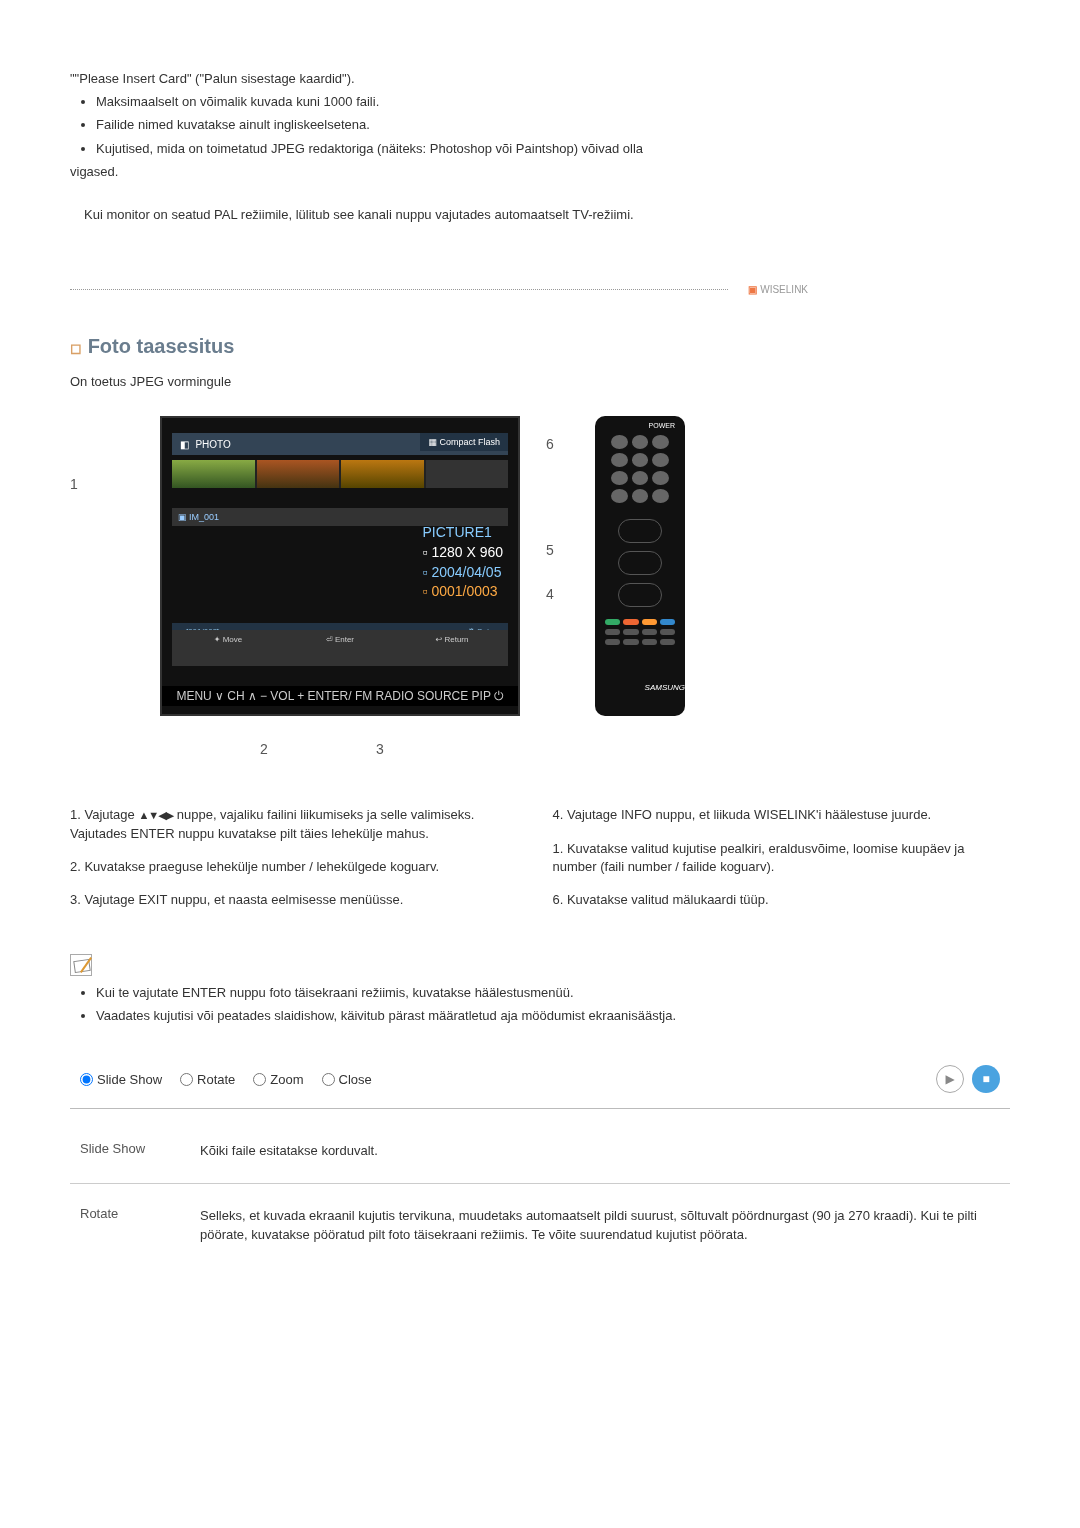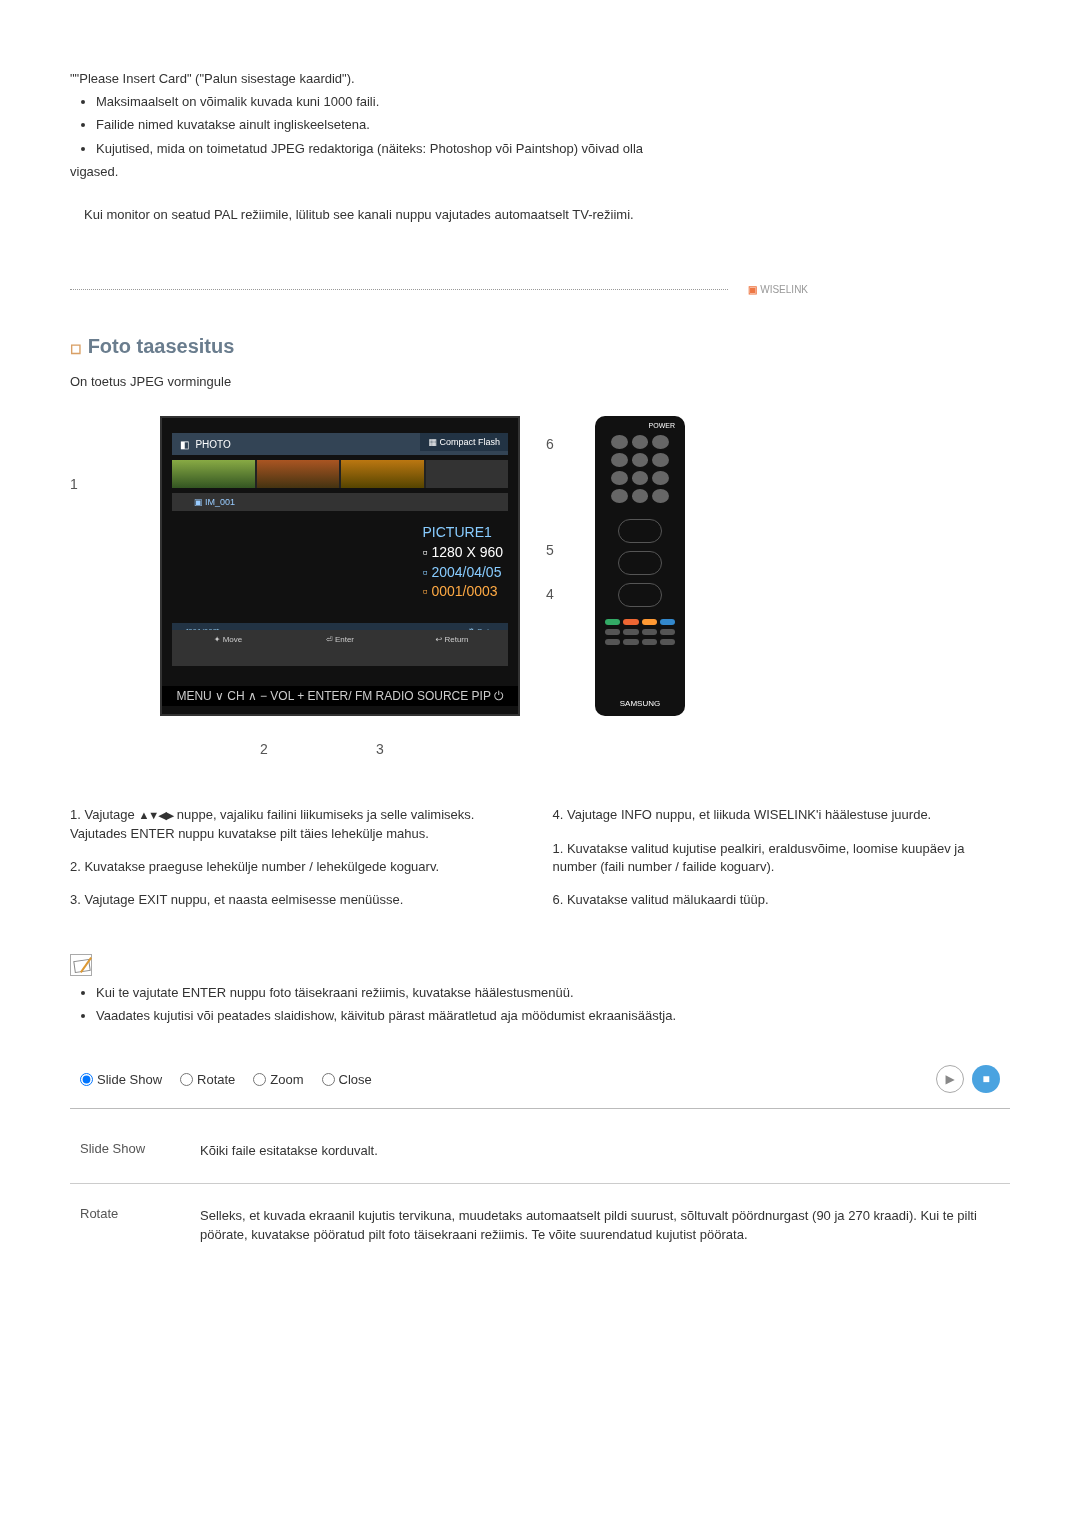--- a/index.html
+++ b/index.html
@@ -18,32 +18,32 @@
 .tv-screen { position: absolute; left: 90px; top: 0; width: 360px; height: 300px; background: #111; border: 2px solid #333; }
 .photo-bar { height: 22px; background: #345; color: #fff; font-size: 10px; display: flex; align-items: center; padding: 0 8px; margin: 15px 10px 5px; }
 .photo-bar .icon { margin-right: 6px; }
 .cf-tab { position: absolute; right: 10px; top: 15px; background: #234; color: #fff; font-size: 9px; padding: 4px 8px; }
 .thumbs { margin: 5px 10px; background: #222; height: 28px; display: flex; gap: 2px; }
 .thumbs div { flex: 1; }
 .t1 { background: linear-gradient(#8a4, #352); }
 .t2 { background: linear-gradient(#a52, #431); }
 .t3 { background: linear-gradient(#b71, #540); }
 .t4 { background: #333; }
-.filename-box { background: #333; margin: 5px 10px; padding: 4px 22px; color: #9cf; font-size: 9px; }
+.filename-box { background: #333; margin: 20px 10px; padding: 4px 6px; color: #9cf; font-size: 9px; }
 .info-box { position: absolute; right: 15px; top: 105px; color: #fff; font-size: 14px; line-height: 1.4; }
 .info-box .name { color: #8cf; }
 .info-box .res { color: #fff; }
 .info-box .date { color: #8cf; }
 .info-box .count { color: #fa4; }
 .page-bar { position: absolute; bottom: 75px; left: 10px; right: 10px; height: 16px; background: #234; color: #8bd; font-size: 8px; display: flex; justify-content: space-between; align-items: center; padding: 0 10px; }
 .move-bar { position: absolute; bottom: 48px; left: 10px; right: 10px; height: 36px; background: #333; display: flex; }
 .move-bar div { flex: 1; text-align: center; font-size: 8px; color: #ccc; line-height: 20px; }
 .menu-bar { position: absolute; bottom: 8px; left: 0; right: 0; height: 20px; background: #000; color: #ccc; font-size: 12px; text-align: center; line-height: 20px; }
 .remote { position: absolute; right: 0; top: 0; width: 90px; height: 300px; background: #111; border-radius: 10px; }
-.remote-label { position: absolute; bottom: 8px; width: 100%; text-align: center; color: #fff; font-size: 8px; }
+.remote-label { position: absolute; bottom: 24px; width: 100%; text-align: right; color: #fff; font-size: 8px; font-style: italic; }
 .callout { position: absolute; font-size: 14px; color: #555; }
 .c1 { left: 0; top: 60px; }
 .c4 { left: 476px; top: 170px; }
 .c5 { left: 476px; top: 126px; }
 .c6 { left: 476px; top: 20px; }
 .c2 { left: 190px; top: 325px; }
 .c3 { left: 306px; top: 325px; }
 .instructions { display: flex; gap: 25px; margin-top: 20px; }
 .col { flex: 1; }
 .col p { margin-bottom: 15px; line-height: 1.4; }

